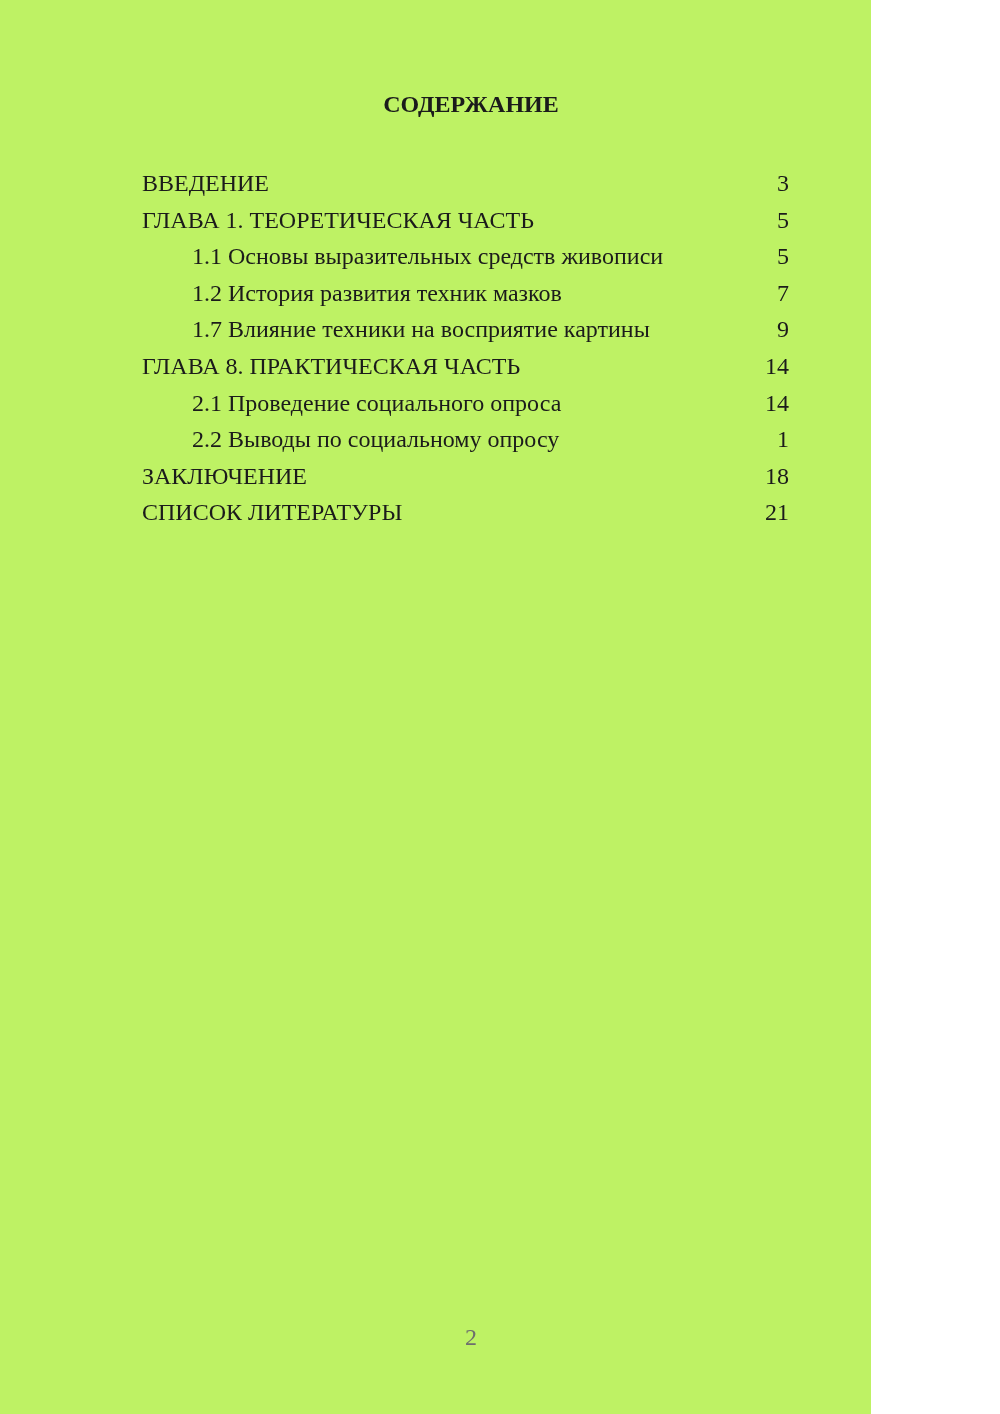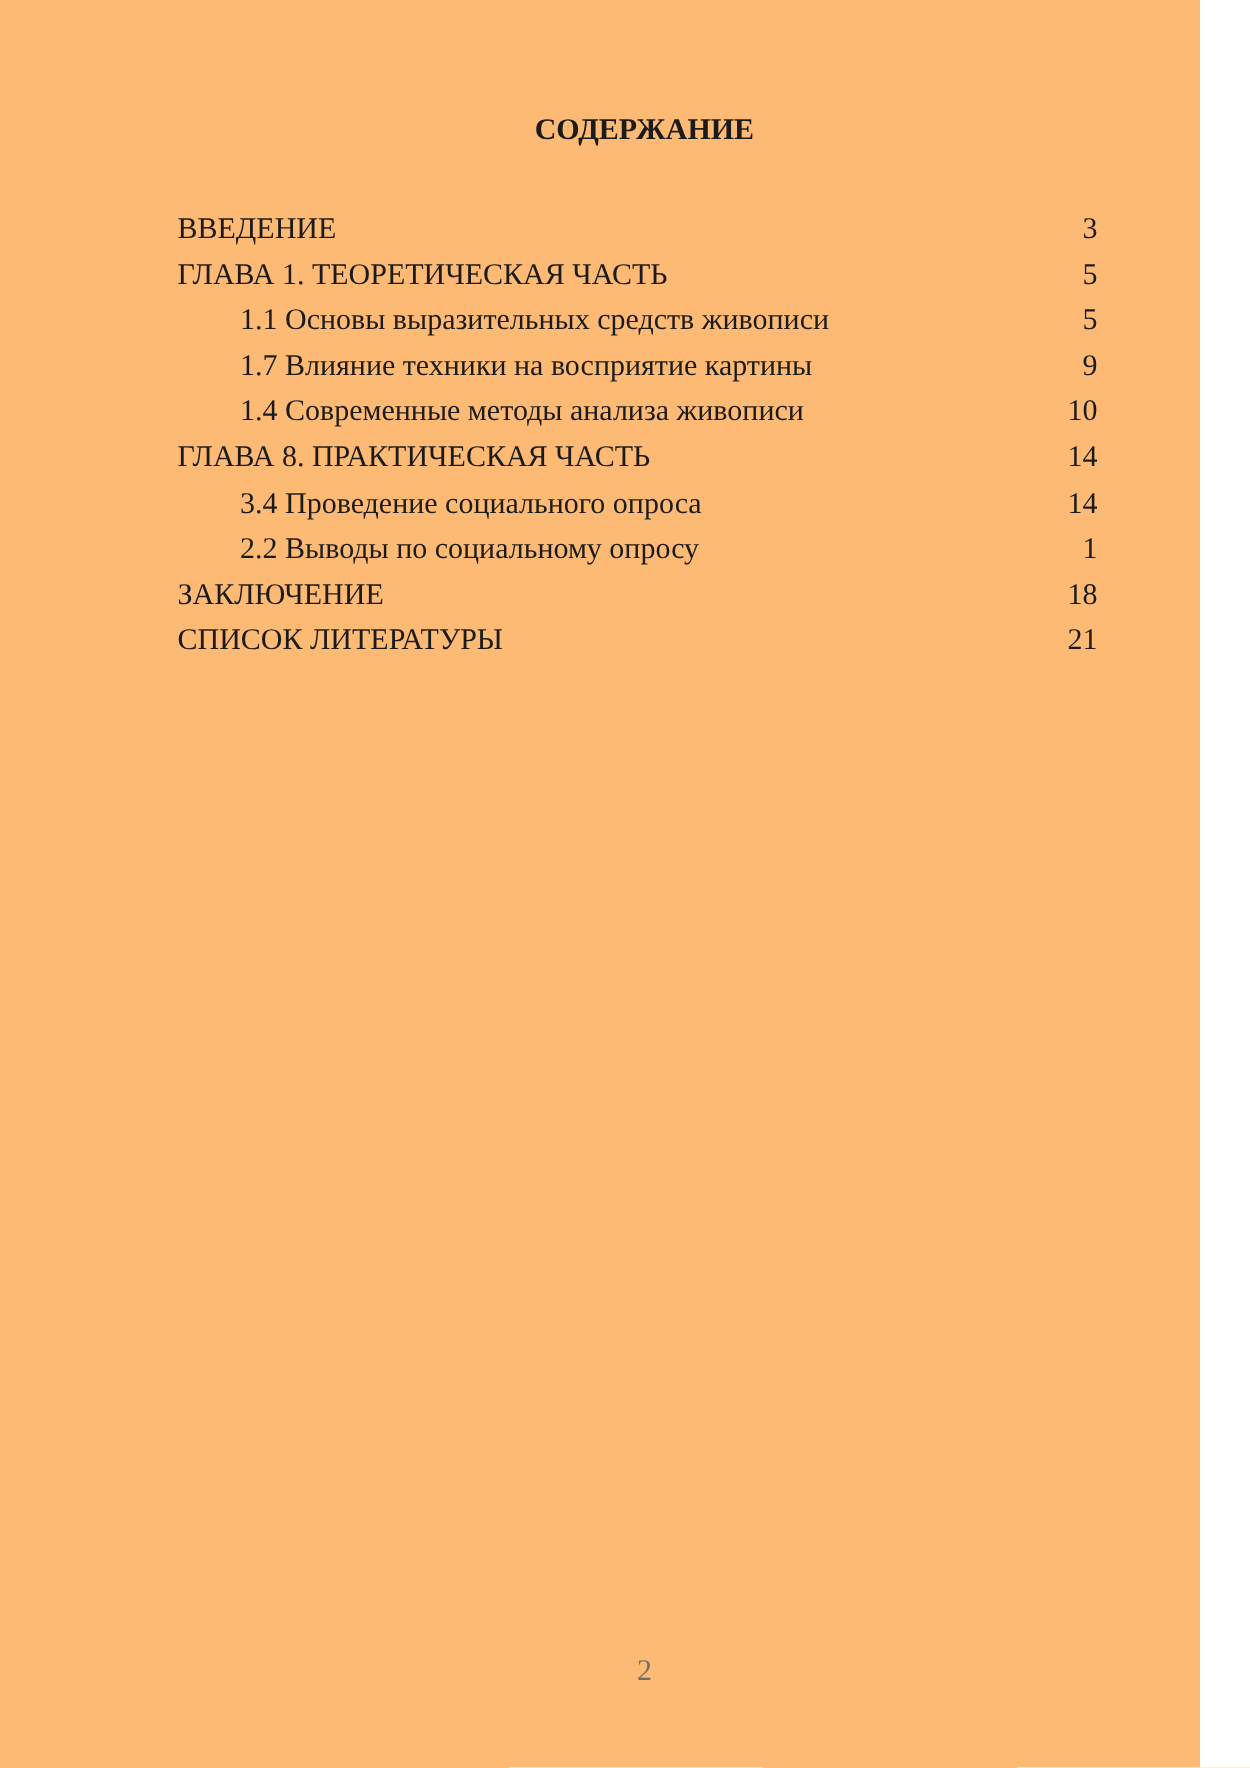--- a/index.html
+++ b/index.html
@@ -2,23 +2,23 @@
 <html><head>
 <meta charset="utf-8">
 <style>
   html, body {
     margin: 0;
     padding: 0;
     background: #ffffff;
   }
   .sheet {
     position: relative;
-    width: 960px;
+    width: 871px;
     height: 1414px;
-    background: #fdba74;
+    background: #bef264;
     font-family: "Liberation Serif", "DejaVu Serif", serif;
     color: #1b1b1b;
     overflow: hidden;
   }
   .doc-title {
     position: absolute;
     top: 91px;
     left: 142px;
     right: 71px;
     margin: 0;
@@ -78,33 +78,33 @@
   </div>
       <div class="toc-row">
     <span class="toc-label">ГЛАВА 1. ТЕОРЕТИЧЕСКАЯ ЧАСТЬ</span>
     <span class="toc-page">5</span>
   </div>
       <div class="toc-row indent">
     <span class="toc-label">1.1 Основы выразительных средств живописи</span>
     <span class="toc-page">5</span>
   </div>
       <div class="toc-row indent">
+    <span class="toc-label">1.2 История развития техник мазков</span>
+    <span class="toc-page">7</span>
+  </div>
+      <div class="toc-row indent">
     <span class="toc-label">1.7 Влияние техники на восприятие картины</span>
     <span class="toc-page">9</span>
-  </div>
-      <div class="toc-row indent">
-    <span class="toc-label">1.4 Современные методы анализа живописи</span>
-    <span class="toc-page">10</span>
   </div>
       <div class="toc-row">
     <span class="toc-label">ГЛАВА 8. ПРАКТИЧЕСКАЯ ЧАСТЬ</span>
     <span class="toc-page">14</span>
   </div>
       <div class="toc-row indent">
-    <span class="toc-label">3.4 Проведение социального опроса</span>
+    <span class="toc-label">2.1 Проведение социального опроса</span>
     <span class="toc-page">14</span>
   </div>
       <div class="toc-row indent">
     <span class="toc-label">2.2 Выводы по социальному опросу</span>
     <span class="toc-page">1</span>
   </div>
       <div class="toc-row">
     <span class="toc-label">ЗАКЛЮЧЕНИЕ</span>
     <span class="toc-page">18</span>
   </div>

